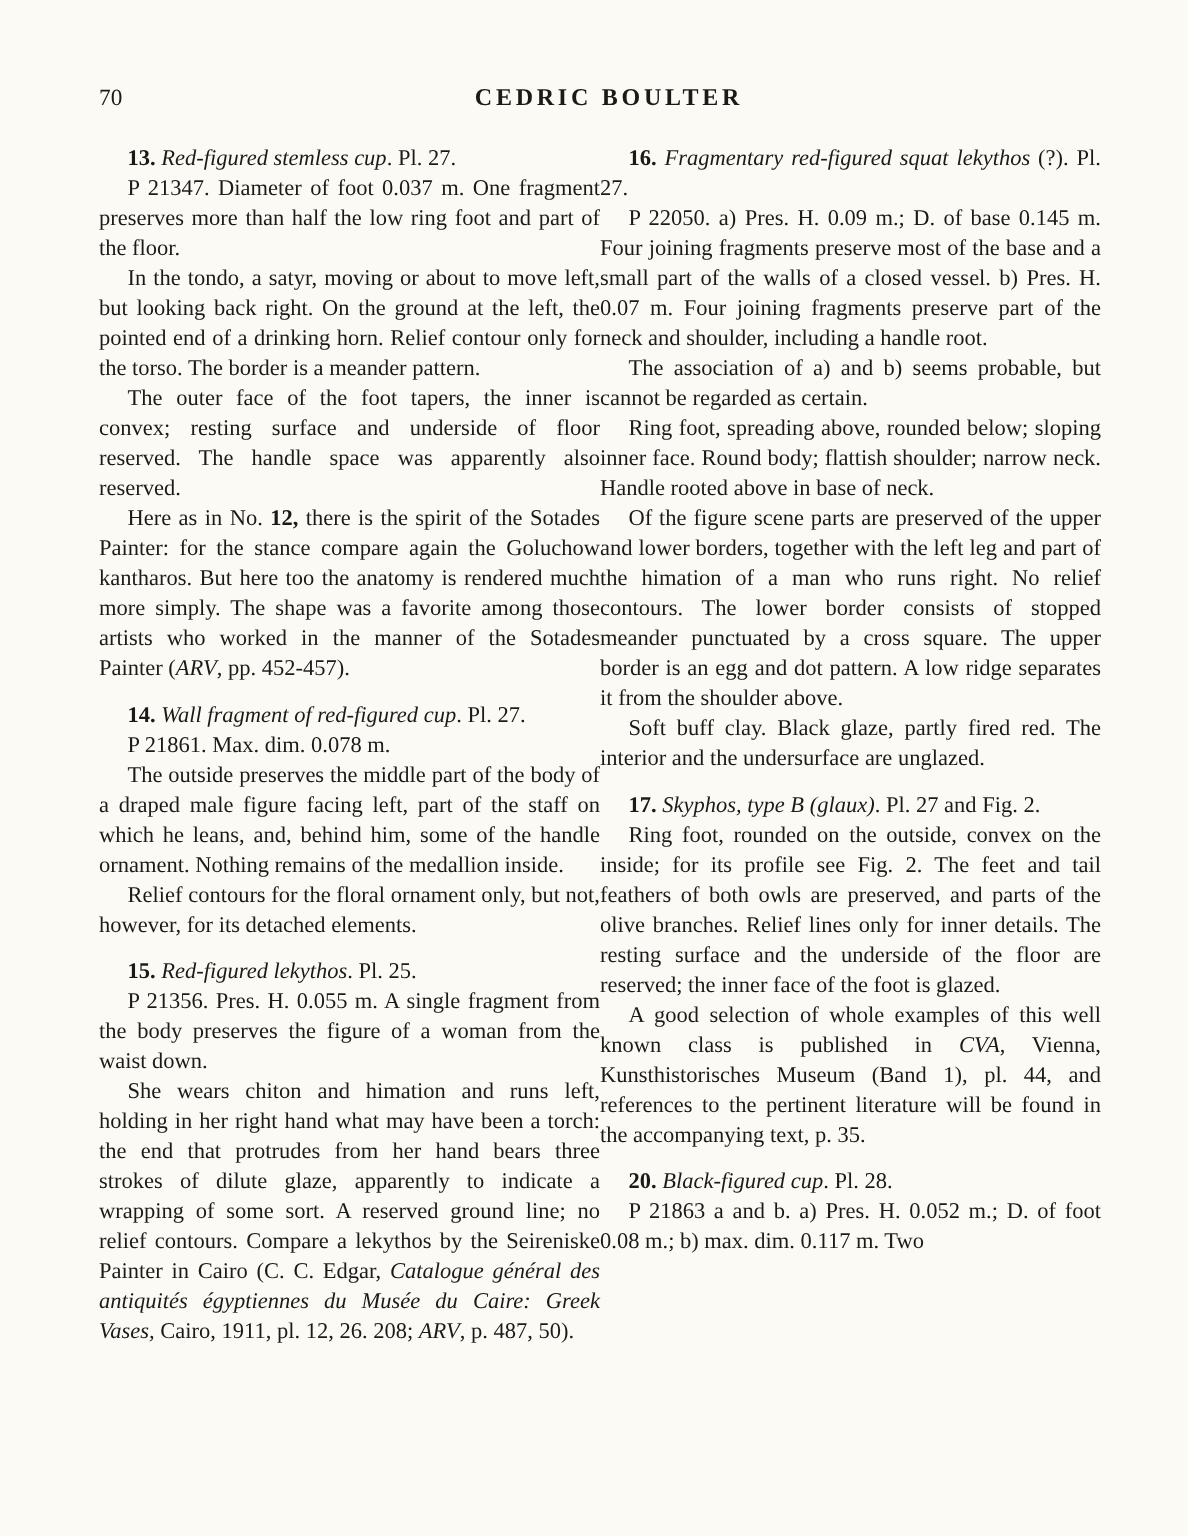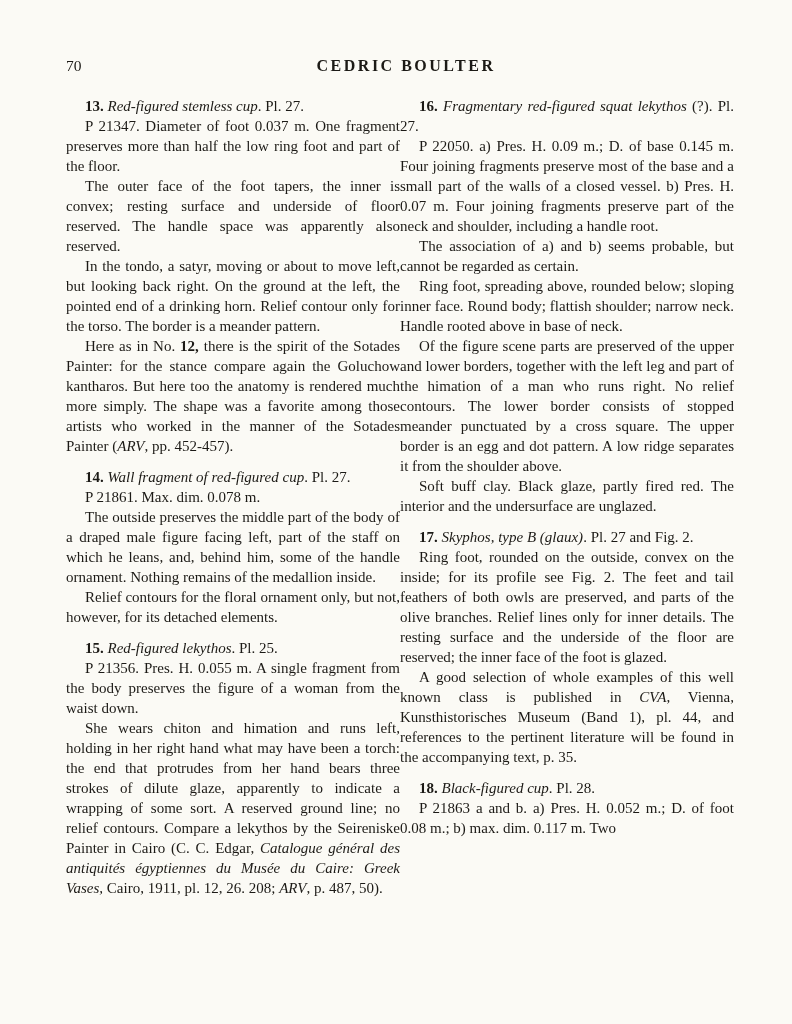--- a/index.html
+++ b/index.html
@@ -63,22 +63,22 @@
 <div class="page">
   <div class="page-head">
     <span class="page-num">70</span>
     <span class="running-head">CEDRIC BOULTER</span>
   </div>
   <div class="columns">
     <div class="col">
         <div class="entry">
           <p class="heading"><span class="bd">13.</span><span class="it"> Red-figured stemless cup</span><span>.  Pl. 27.</span></p>
           <p class="para"><span>P 21347.  Diameter of foot 0.037 m.  One fragment preserves more than half the low ring foot and part of the floor.</span></p>
+          <p class="para"><span>In the tondo, a satyr, moving or about to move left, but looking back right.  On the ground at the left, the pointed end of a drinking horn.  Relief contour only for the torso.  The border is a meander pattern.</span></p>
           <p class="para"><span>The outer face of the foot tapers, the inner is convex; resting surface and underside of floor reserved.  The handle space was apparently also reserved.</span></p>
-          <p class="para"><span>In the tondo, a satyr, moving or about to move left, but looking back right.  On the ground at the left, the pointed end of a drinking horn.  Relief contour only for the torso.  The border is a meander pattern.</span></p>
           <p class="para"><span>Here as in No. </span><span class="bd">12,</span><span> there is the spirit of the Sotades Painter: for the stance compare again the Goluchow kantharos.  But here too the anatomy is rendered much more simply.  The shape was a favorite among those artists who worked in the manner of the Sotades Painter (</span><span class="it">ARV</span><span>, pp. 452-457).</span></p>
         </div>
         <div class="entry">
           <p class="heading"><span class="bd">14.</span><span class="it"> Wall fragment of red-figured cup</span><span>.  Pl. 27.</span></p>
           <p class="para"><span>P 21861.  Max. dim. 0.078 m.</span></p>
           <p class="para"><span>The outside preserves the middle part of the body of a draped male figure facing left, part of the staff on which he leans, and, behind him, some of the handle ornament.  Nothing remains of the medallion inside.</span></p>
           <p class="para"><span>Relief contours for the floral ornament only, but not, however, for its detached elements.</span></p>
         </div>
         <div class="entry">
           <p class="heading"><span class="bd">15.</span><span class="it"> Red-figured lekythos</span><span>.  Pl. 25.</span></p>
@@ -94,18 +94,18 @@
           <p class="para"><span>Ring foot, spreading above, rounded below; sloping inner face.  Round body; flattish shoulder; narrow neck.  Handle rooted above in base of neck.</span></p>
           <p class="para"><span>Of the figure scene parts are preserved of the upper and lower borders, together with the left leg and part of the himation of a man who runs right.  No relief contours.  The lower border consists of stopped meander punctuated by a cross square.  The upper border is an egg and dot pattern.  A low ridge separates it from the shoulder above.</span></p>
           <p class="para"><span>Soft buff clay.  Black glaze, partly fired red.  The interior and the undersurface are unglazed.</span></p>
         </div>
         <div class="entry">
           <p class="heading"><span class="bd">17.</span><span class="it"> Skyphos, type B (glaux)</span><span>.  Pl. 27 and Fig. 2.</span></p>
           <p class="para"><span>Ring foot, rounded on the outside, convex on the inside; for its profile see Fig. 2.  The feet and tail feathers of both owls are preserved, and parts of the olive branches.  Relief lines only for inner details.  The resting surface and the underside of the floor are reserved; the inner face of the foot is glazed.</span></p>
           <p class="para"><span>A good selection of whole examples of this well known class is published in </span><span class="it">CVA</span><span>, Vienna, Kunsthistorisches Museum (Band 1), pl. 44, and references to the pertinent literature will be found in the accompanying text, p. 35.</span></p>
         </div>
         <div class="entry">
-          <p class="heading"><span class="bd">18.</span><span class="it"> Black-figured cup</span><span>.  Pl. 28.</span></p>
+          <p class="heading"><span class="bd">20.</span><span class="it"> Black-figured cup</span><span>.  Pl. 28.</span></p>
           <p class="para"><span>P 21863 a and b.  a) Pres. H. 0.052 m.; D. of foot 0.08 m.; b) max. dim. 0.117 m.  Two</span></p>
         </div>
       </div>
   </div>
 </div>
 
 </body></html>

